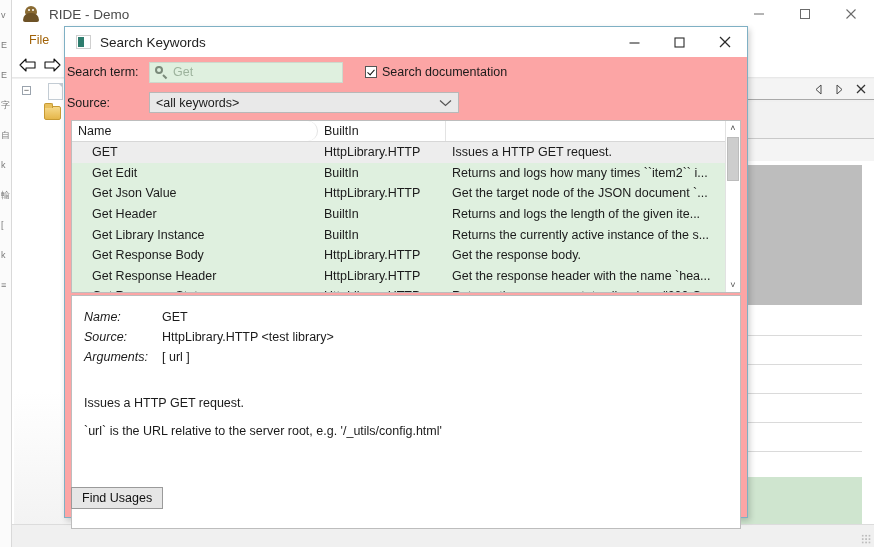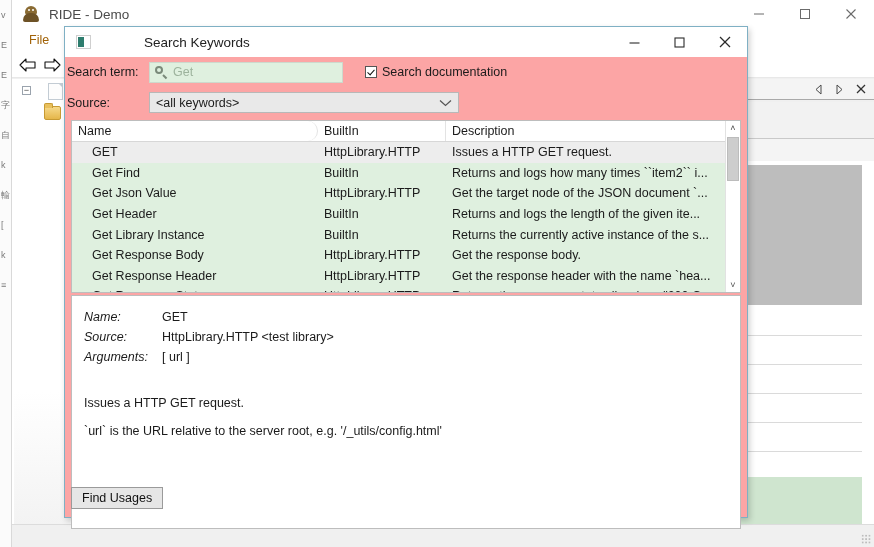--- a/index.html
+++ b/index.html
@@ -275,21 +275,20 @@
   }
   .dlg-icon::before {
     content:"";
     position:absolute; left:1px; top:1px;
     width:6px; height:10px;
     background:#2e7d6e;
   }
   .dlg-title-text {
     font-size: 13.5px;
     color: #222;
-    margin-left: 44px;
   }
   .dlg-wbtns { margin-left:auto; display:flex; height:30px; }
   .dlg-wbtn {
     width: 45px; height: 30px;
     display:flex; align-items:center; justify-content:center;
     color: #2b2b2b;
   }
 
   .dlg-content {
     position:absolute;
@@ -653,31 +652,30 @@
               <path d="M1 1.5 L6.5 6.5 L12 1.5" fill="none" stroke="#555" stroke-width="1.2"></path>
             </svg>
         </span>
       </div>
     </div>
 
     <div class="listbox">
       <div class="lst-header">
         <div class="hcell c1">Name</div>
         <div class="hcell c2">BuiltIn</div>
-        <div class="hcell c3">Description</div>
       </div>
 
       <div class="lst-rows">
         <div class="krow selected">
           <div class="kcell c1">GET</div>
           <div class="kcell c2">HttpLibrary.HTTP</div>
           <div class="kcell c3">Issues a HTTP GET request.</div>
         </div>
         <div class="krow">
-          <div class="kcell c1">Get Find</div>
+          <div class="kcell c1">Get Edit</div>
           <div class="kcell c2">BuiltIn</div>
           <div class="kcell c3">Returns and logs how many times ``item2`` i...</div>
         </div>
         <div class="krow">
           <div class="kcell c1">Get Json Value</div>
           <div class="kcell c2">HttpLibrary.HTTP</div>
           <div class="kcell c3">Get the target node of the JSON document `...</div>
         </div>
         <div class="krow">
           <div class="kcell c1">Get Header</div>

